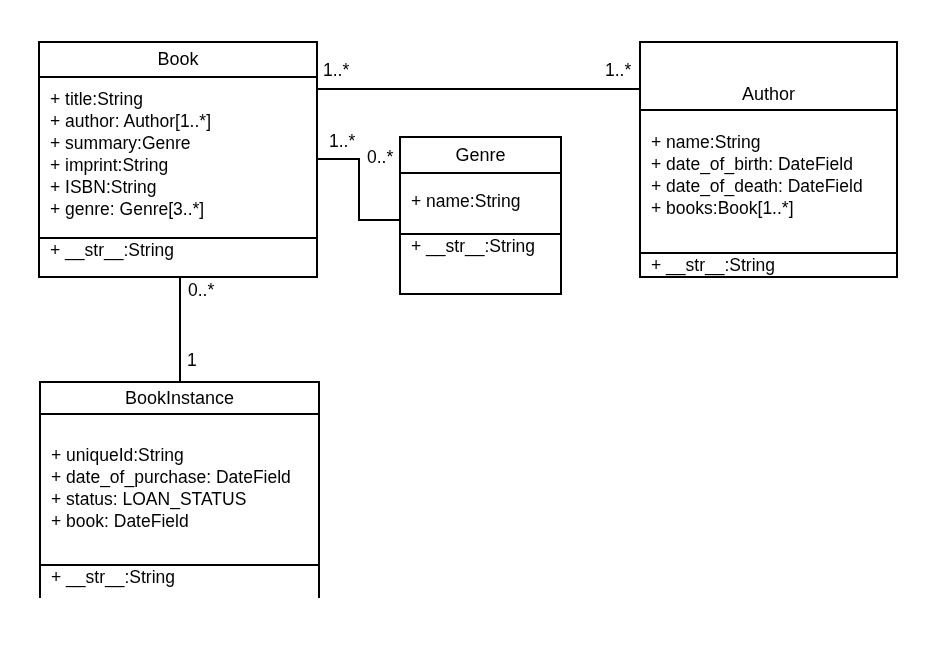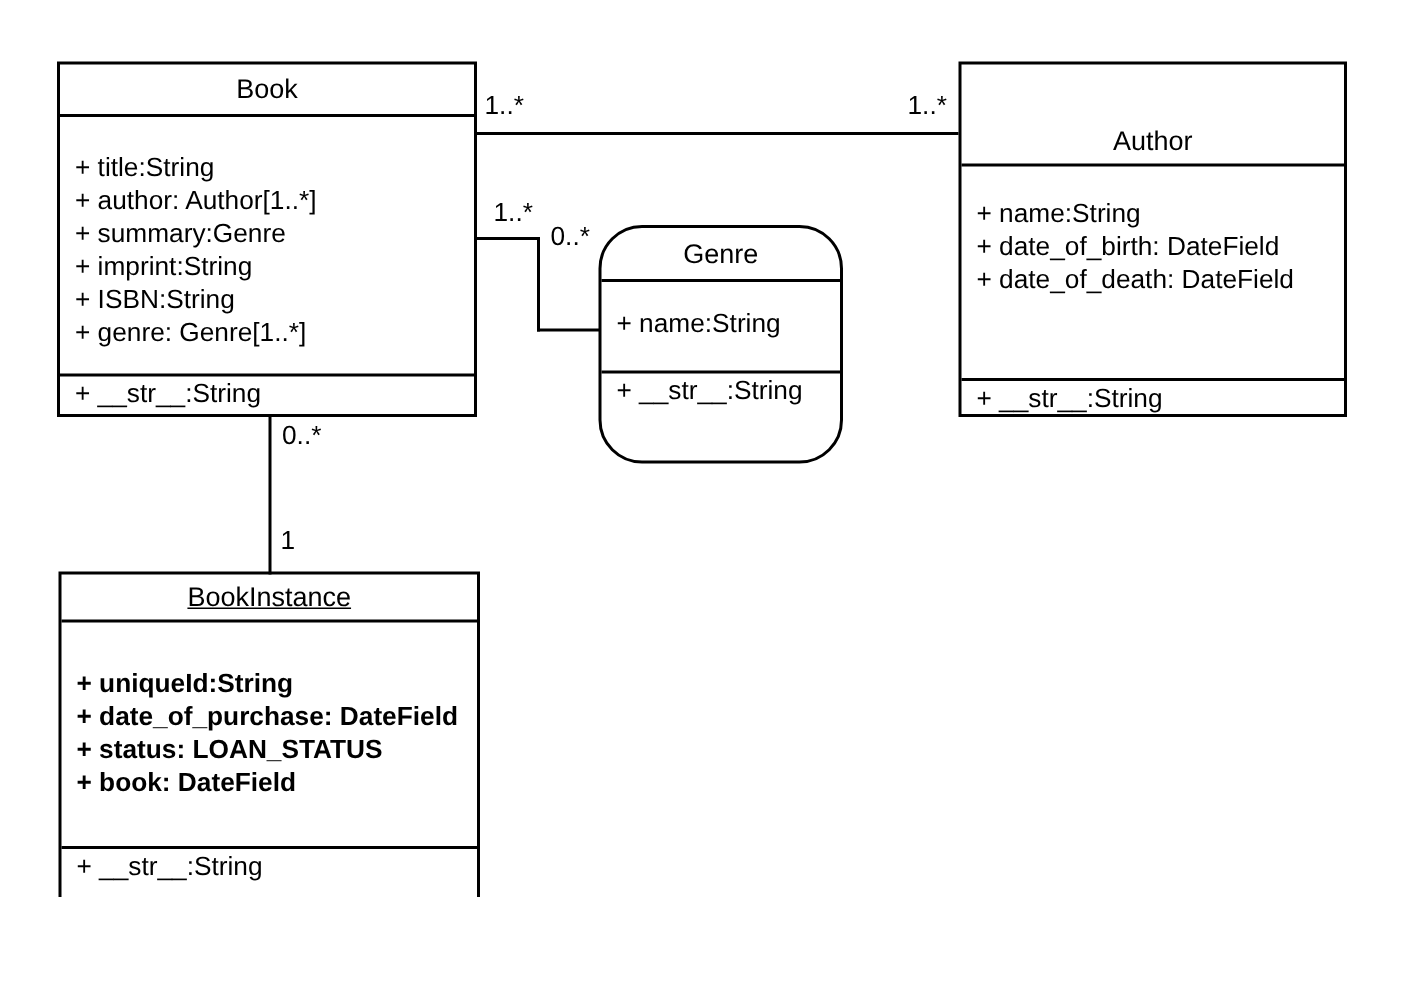--- a/index.html
+++ b/index.html
@@ -50,57 +50,58 @@
   .mult {
     position: absolute;
     font-size: 17.5px;
     line-height: 18px;
     white-space: nowrap;
     color: #000000;
   }
   
   #cls-book        { left: 38px;  top: 41px;  width: 280px; height: 237px; }
   #cls-book .uml-title    { height: 33px; }
-  #cls-book .uml-attrs    { height: 149px; padding-top: 22px; }
+  #cls-book .uml-attrs    { height: 149px; padding-top: 10px; }
   #cls-author      { left: 639px; top: 41px;  width: 259px; height: 237px; }
   #cls-author .uml-title  { height: 33px; margin-top: 36px; }
   #cls-author .uml-attrs  { height: 132px; padding-top: 20px; }
-  #cls-genre       { left: 399px; top: 150px; width: 163px; height: 159px; border-radius: 29px; }
+  #cls-genre       { left: 399px; top: 136px; width: 163px; height: 159px; }
   #cls-genre .uml-title   { height: 34px; }
   #cls-genre .uml-attrs   { height: 43px; padding-top: 16px; }
   #cls-instance    { left: 39px;  top: 381px; width: 281px; height: 237px; }
-  #cls-instance .uml-title{ height: 30px; text-decoration: underline; }
-  #cls-instance .uml-attrs{ height: 120px; padding-top: 29px; font-weight: bold; }
+  #cls-instance .uml-title{ height: 30px; }
+  #cls-instance .uml-attrs{ height: 120px; padding-top: 29px; }
 </style>
 </head>
 <body>
 
 <div class="canvas">
 
   <div class="uml-class" id="cls-book">
     <div class="uml-title">Book</div>
     <div class="uml-attrs">
       <div class="member">+ title:String</div>
       <div class="member">+ author: Author[1..*]</div>
       <div class="member">+ summary:Genre</div>
       <div class="member">+ imprint:String</div>
       <div class="member">+ ISBN:String</div>
-      <div class="member">+ genre: Genre[1..*]</div>
+      <div class="member">+ genre: Genre[3..*]</div>
     </div>
     <div class="uml-methods">
       <div class="member">+ __str__:String</div>
     </div>
   </div>
 
   <div class="uml-class" id="cls-author">
     <div class="uml-title">Author</div>
     <div class="uml-attrs">
       <div class="member">+ name:String</div>
       <div class="member">+ date_of_birth: DateField</div>
       <div class="member">+ date_of_death: DateField</div>
+      <div class="member">+ books:Book[1..*]</div>
     </div>
     <div class="uml-methods">
       <div class="member">+ __str__:String</div>
     </div>
   </div>
 
   <div class="uml-class" id="cls-genre">
     <div class="uml-title">Genre</div>
     <div class="uml-attrs">
       <div class="member">+ name:String</div>

